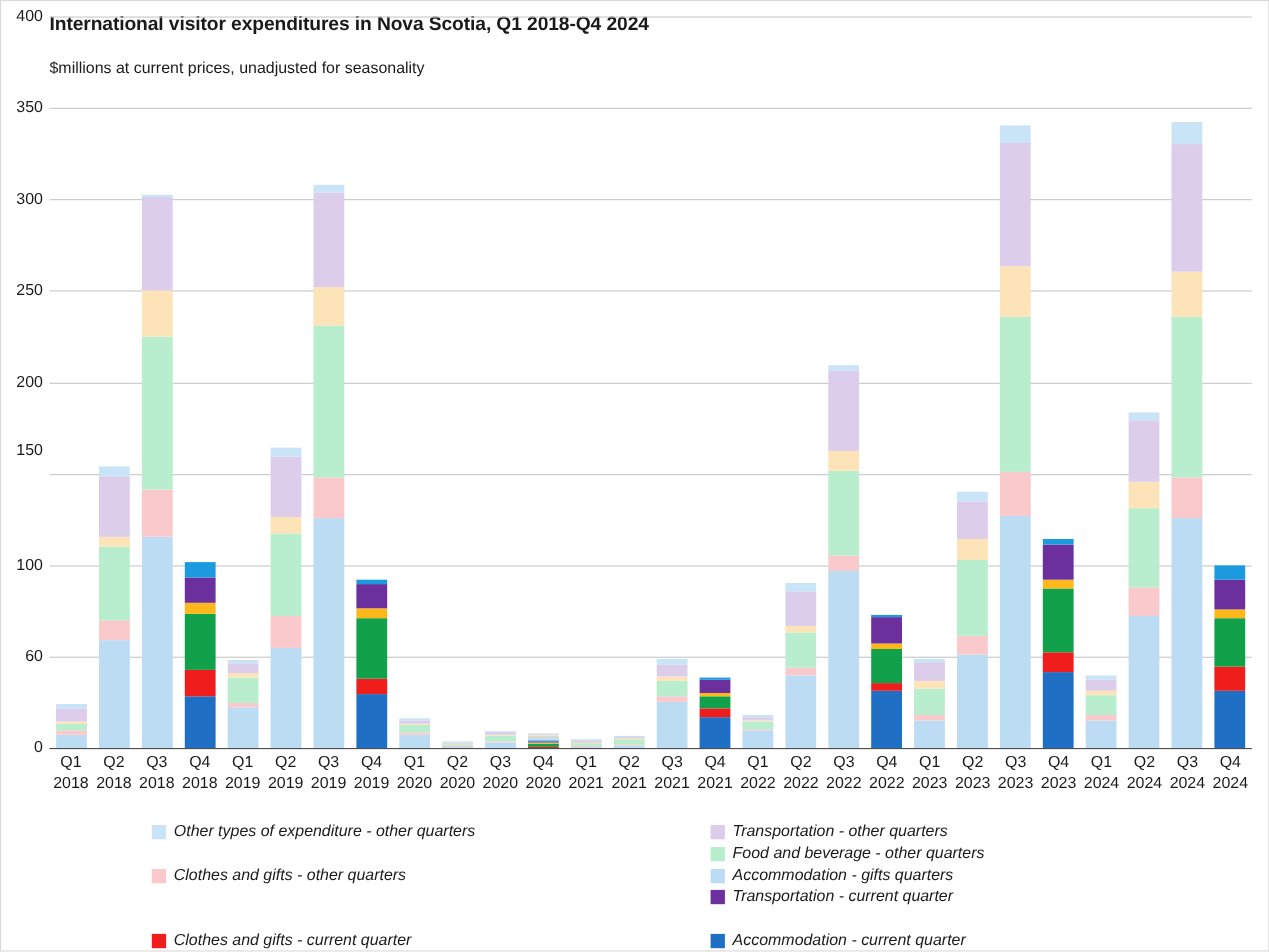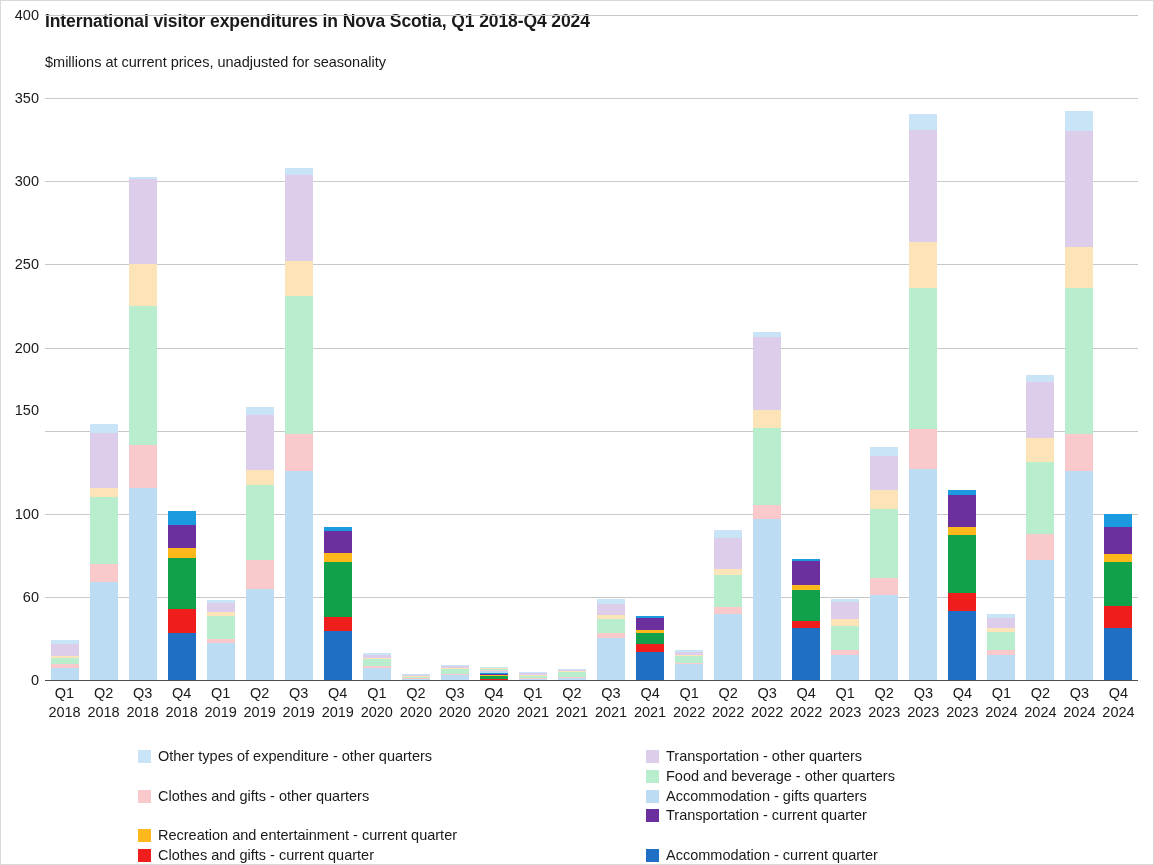--- a/index.html
+++ b/index.html
@@ -93,20 +93,21 @@
     line-height:19px;
   }
   .xlab span{display:block;}
   
   #legend{
     position:absolute;
     left:0;
     top:742px;
     width:1002px;
     height:120px;
+    font-style:italic;
   }
   .lg-item{
     position:absolute;
     display:flex;
     align-items:center;
     font-size:14.5px;
     white-space:nowrap;
   }
   .lg-swatch{
     width:13px;height:13px;
@@ -512,24 +513,20 @@
         <span>Clothes and gifts - other quarters</span>
       </div>
       <div class="lg-item" style="left: 645px; top: 45px;">
         <span class="lg-swatch" style="background: rgb(188, 220, 244);"></span>
         <span>Accommodation - gifts quarters</span>
       </div>
       <div class="lg-item" style="left: 645px; top: 64px;">
         <span class="lg-swatch" style="background: rgb(107, 47, 158);"></span>
         <span>Transportation - current quarter</span>
       </div>
-      <div class="lg-item" style="left: 137px; top: 84px;">
-        <span class="lg-swatch" style="background: rgb(255, 184, 28);"></span>
-        <span>Recreation and entertainment - current quarter</span>
-      </div>
       <div class="lg-item" style="left: 137px; top: 104px;">
         <span class="lg-swatch" style="background: rgb(240, 29, 29);"></span>
         <span>Clothes and gifts - current quarter</span>
       </div>
       <div class="lg-item" style="left: 645px; top: 104px;">
         <span class="lg-swatch" style="background: rgb(31, 111, 196);"></span>
         <span>Accommodation - current quarter</span>
       </div>
     </div>
 </div>

